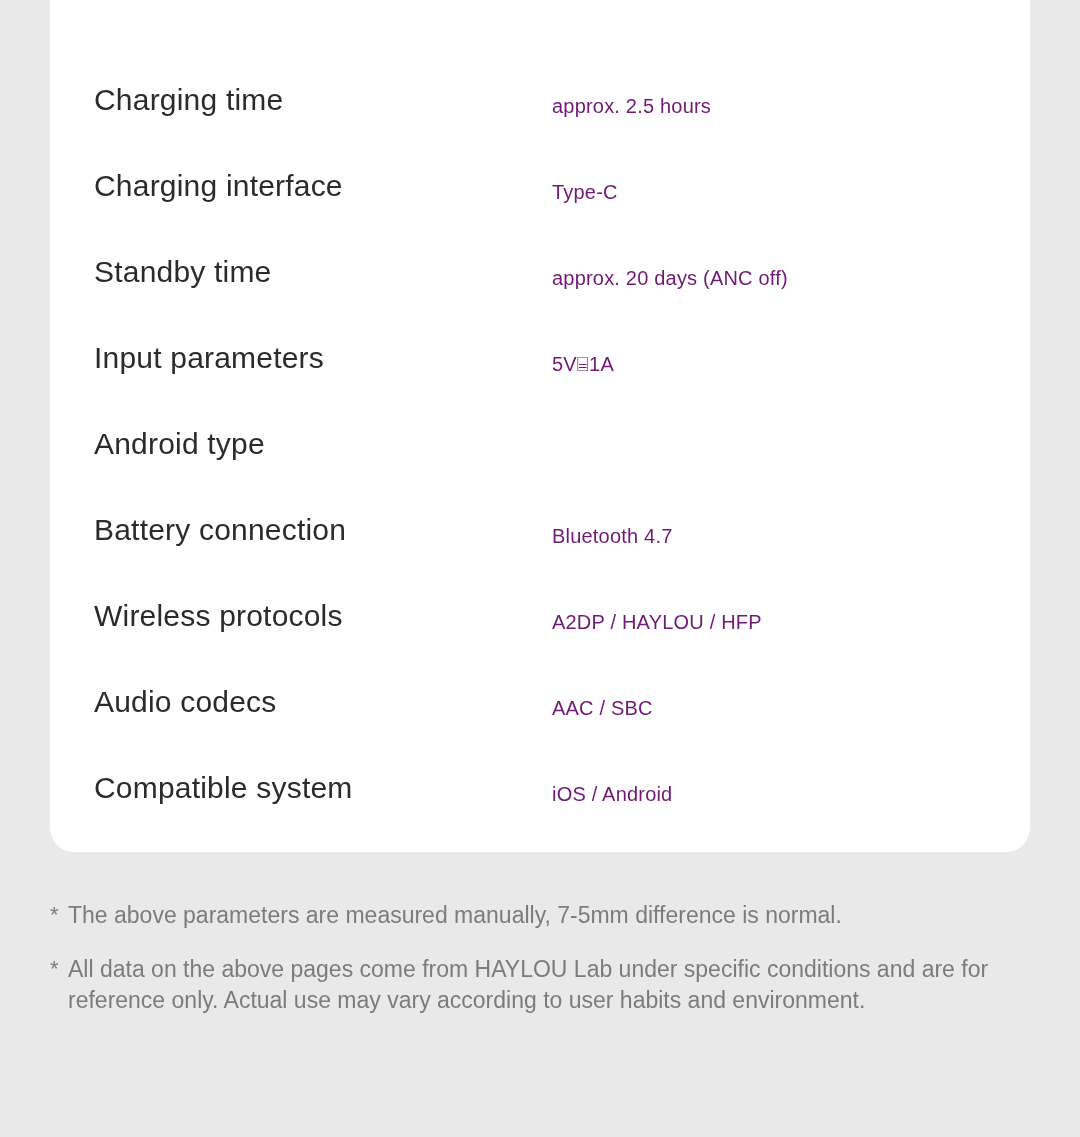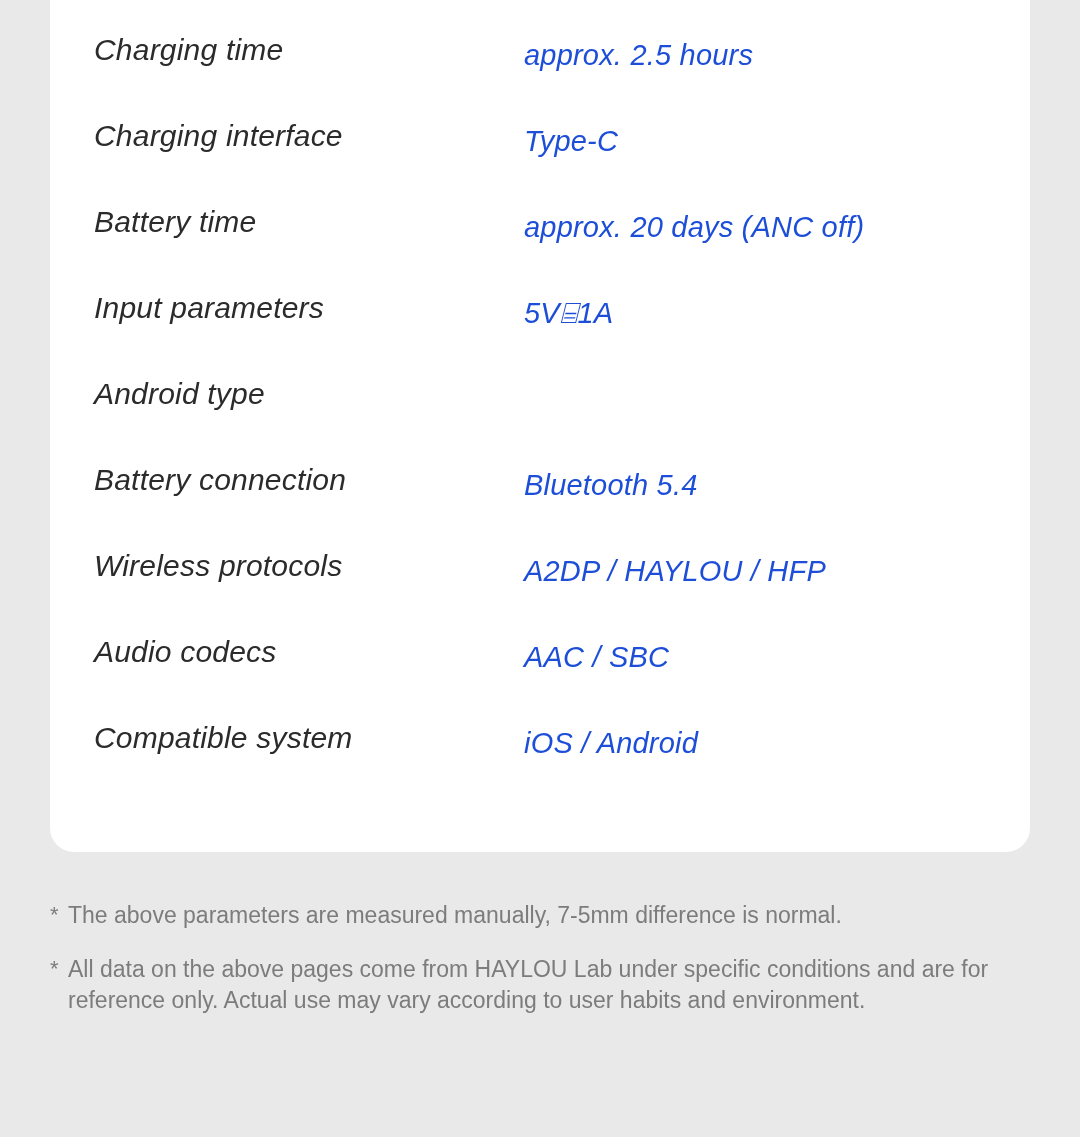--- a/index.html
+++ b/index.html
@@ -30,39 +30,39 @@
     box-sizing: border-box;
   }
   .spec-table {
     position: absolute;
     left: 44px;
     top: 62px;
     width: 900px;
   }
   .spec-row {
     display: flex;
-    align-items: flex-start;
+    align-items: flex-end;
     height: 86px;
-    font-style: italic;
   }
   .spec-label {
     width: 430px;
     flex: 0 0 430px;
     font-size: 30px;
     color: #2b2b2b;
     letter-spacing: 0.2px;
     line-height: 1.2;
   }
   .spec-value {
     flex: 1 1 auto;
-    font-size: 29px;
-    color: #1d4ed8;
+    font-size: 20px;
+    color: #701a75;
     letter-spacing: 0.2px;
     line-height: 1.2;
     padding-top: 6px;
+    margin-left: 28px;
   }
   .footnotes {
     position: absolute;
     left: 50px;
     top: 900px;
     width: 960px;
   }
   .footnote {
     display: flex;
     align-items: flex-start;
@@ -96,36 +96,36 @@
         <div class="spec-label">Charging time</div>
         <div class="spec-value">approx. 2.5 hours</div>
       </div>
 
       <div class="spec-row">
         <div class="spec-label">Charging interface</div>
         <div class="spec-value">Type-C</div>
       </div>
 
       <div class="spec-row">
-        <div class="spec-label">Battery time</div>
+        <div class="spec-label">Standby time</div>
         <div class="spec-value">approx. 20 days (ANC off)</div>
       </div>
 
       <div class="spec-row">
         <div class="spec-label">Input parameters</div>
         <div class="spec-value">5V⌸1A</div>
       </div>
 
       <div class="spec-row">
         <div class="spec-label">Android type</div>
       </div>
 
       <div class="spec-row">
         <div class="spec-label">Battery connection</div>
-        <div class="spec-value">Bluetooth 5.4</div>
+        <div class="spec-value">Bluetooth 4.7</div>
       </div>
 
       <div class="spec-row">
         <div class="spec-label">Wireless protocols</div>
         <div class="spec-value">A2DP / HAYLOU / HFP</div>
       </div>
 
       <div class="spec-row">
         <div class="spec-label">Audio codecs</div>
         <div class="spec-value">AAC / SBC</div>

